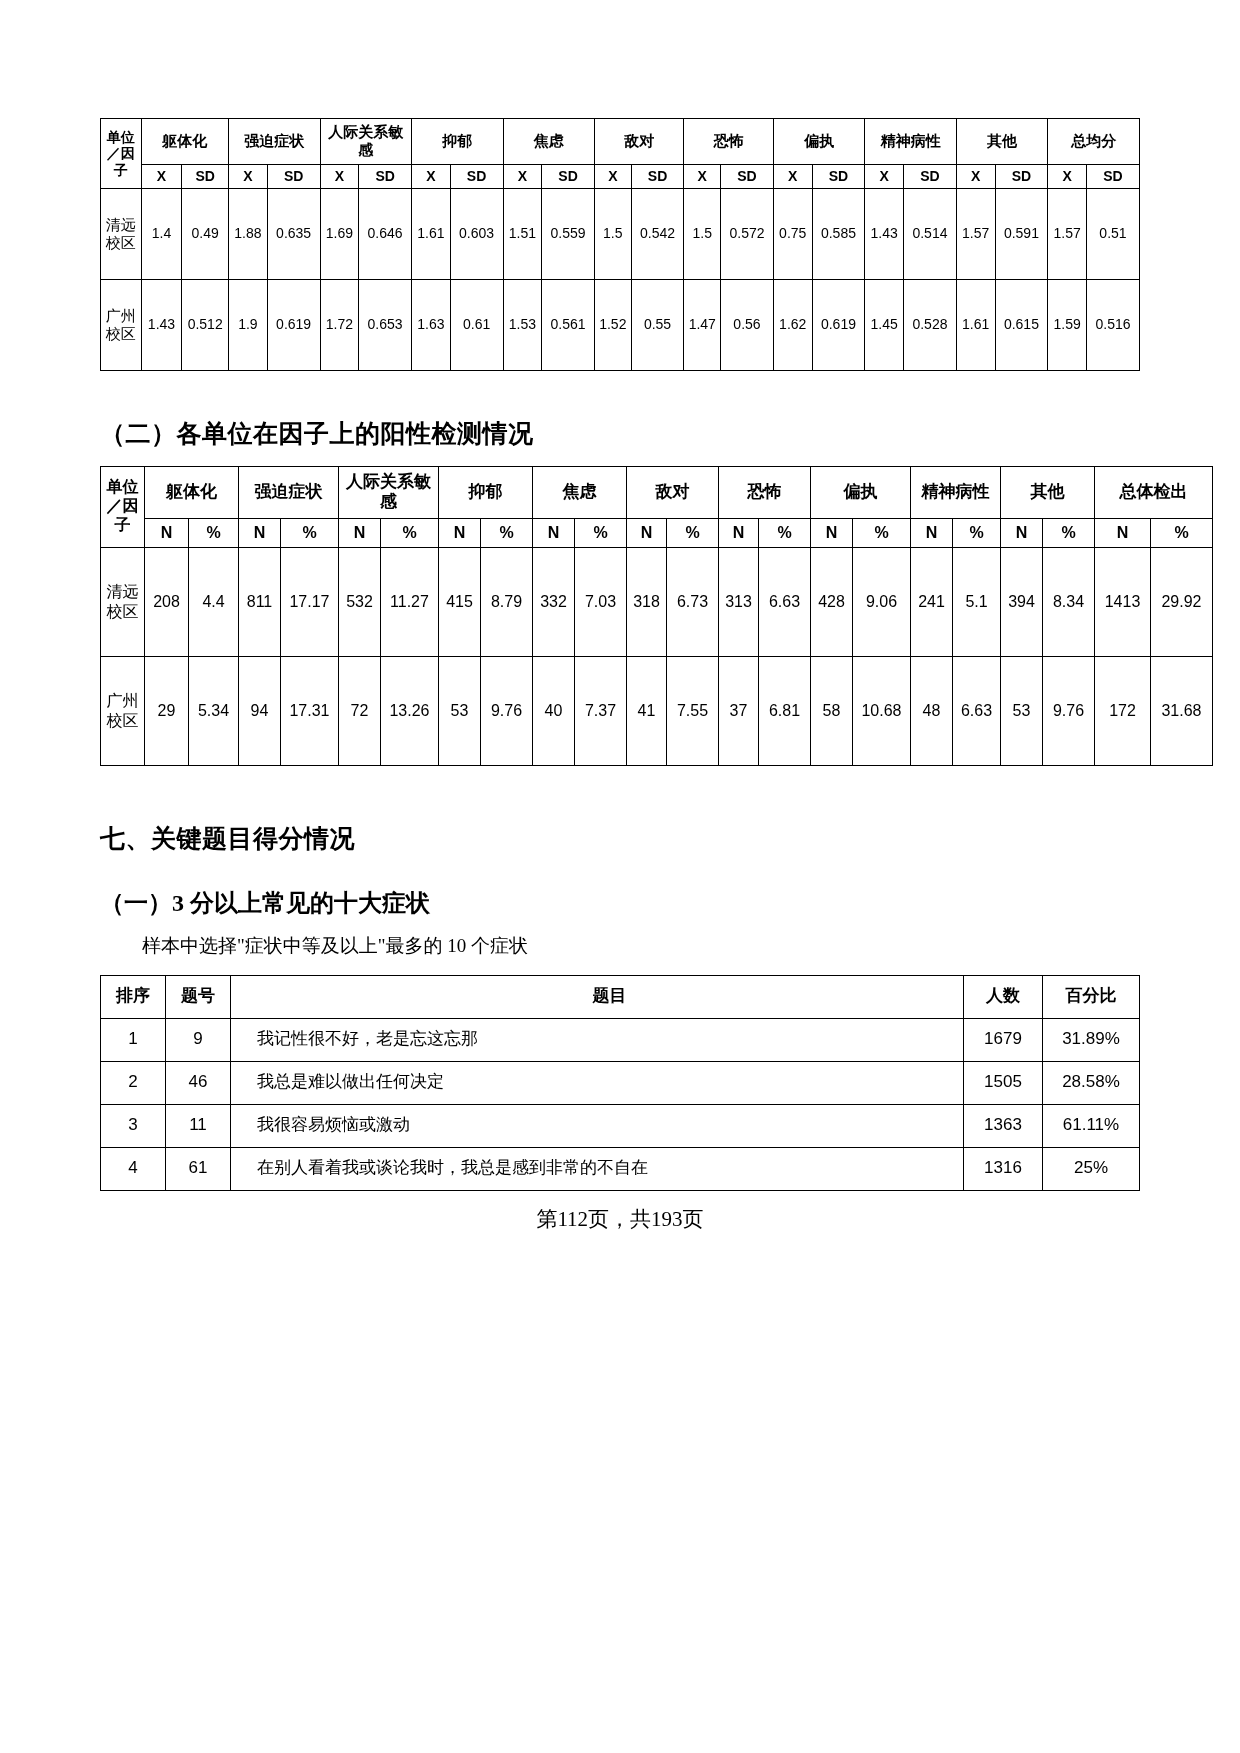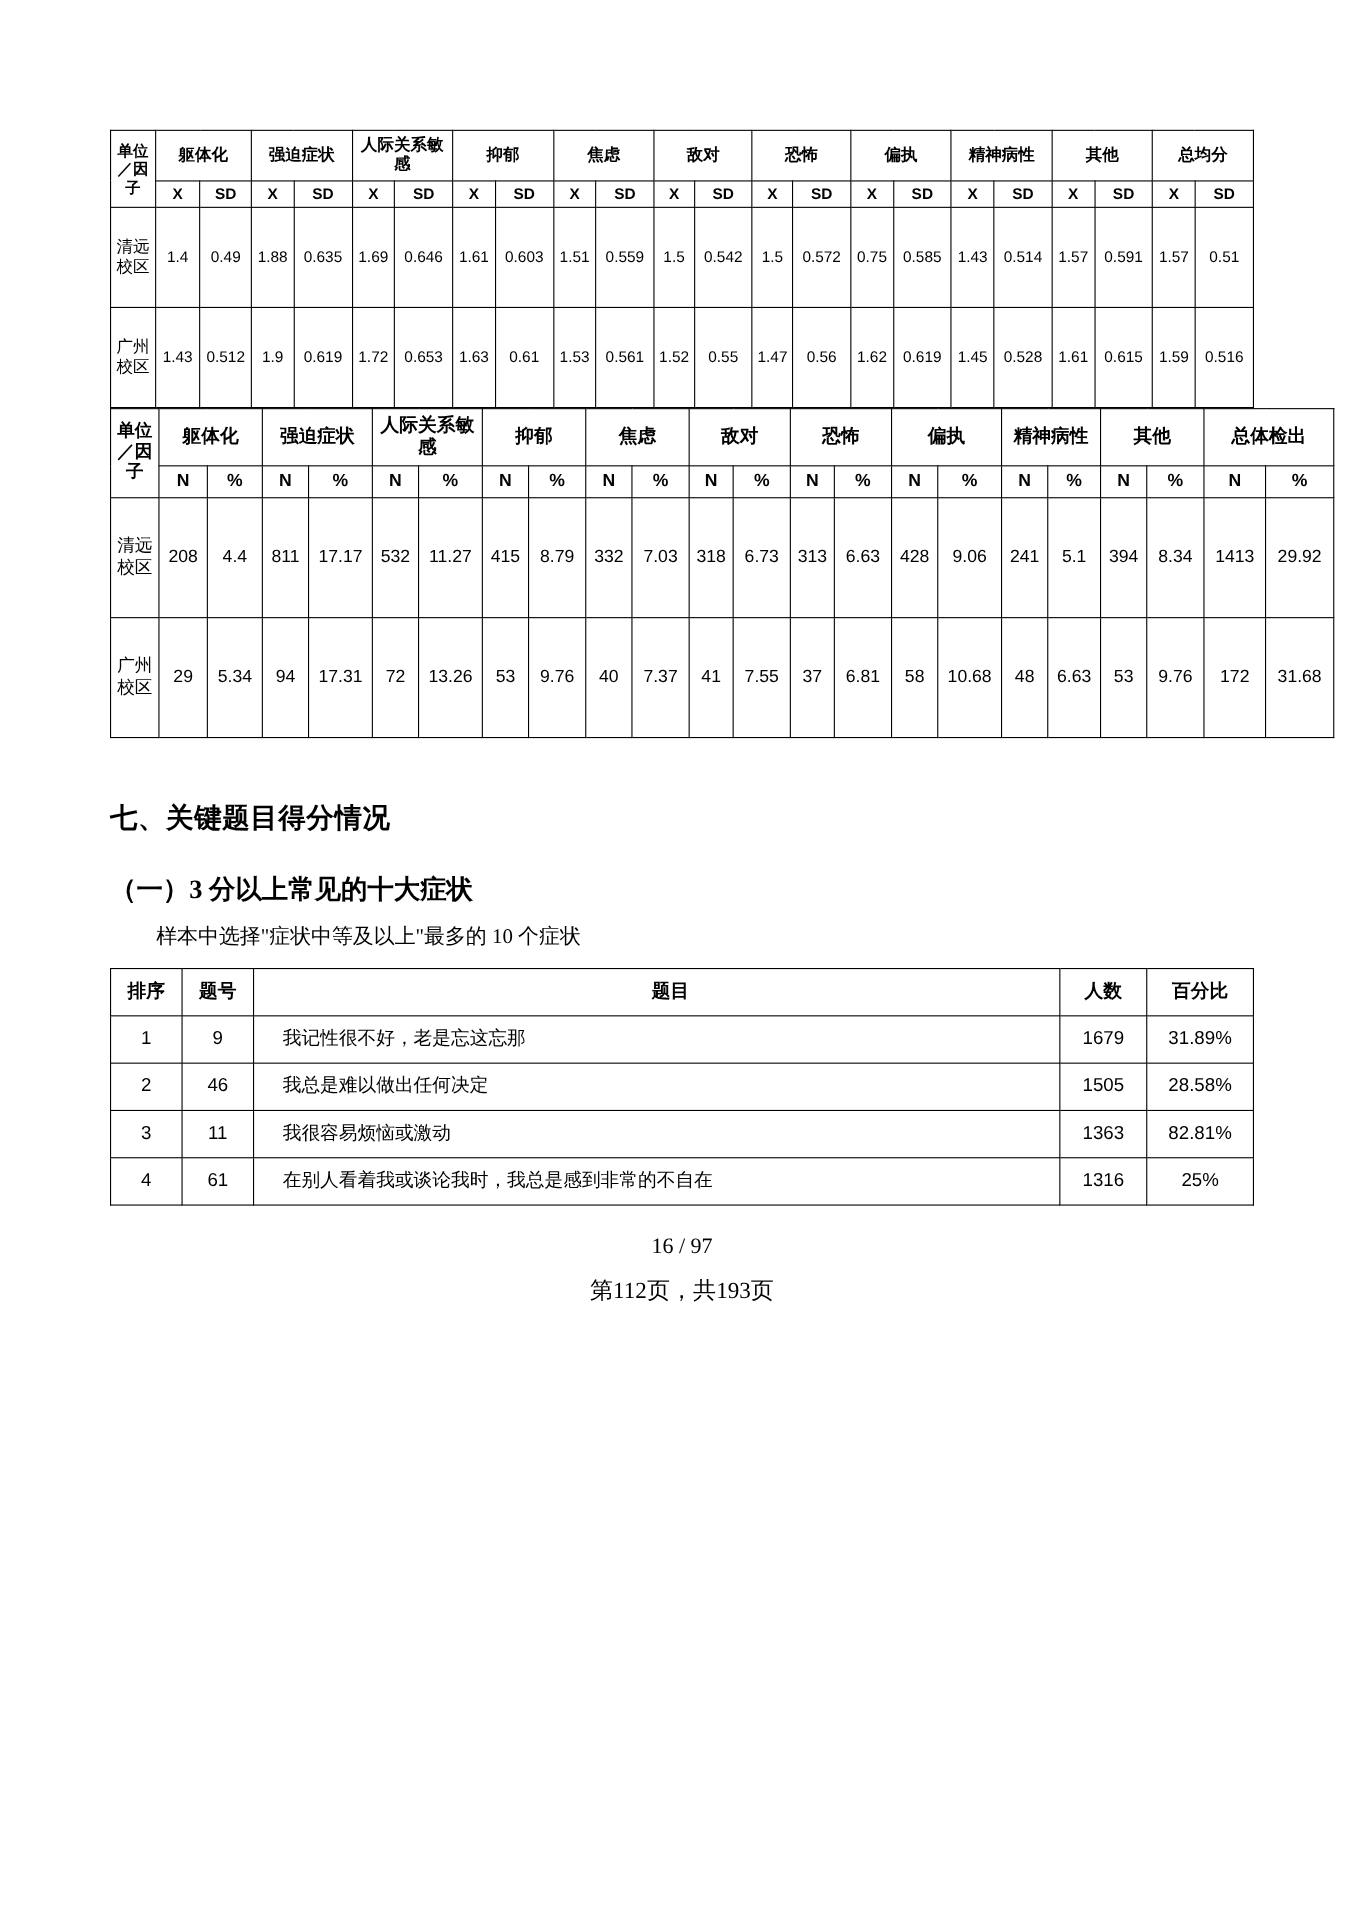--- a/index.html
+++ b/index.html
@@ -249,20 +249,21 @@
         <td class="datacell">1.45</td>
         <td class="datacell">0.528</td>
         <td class="datacell">1.61</td>
         <td class="datacell">0.615</td>
         <td class="datacell">1.59</td>
         <td class="datacell">0.516</td>
       </tr>
     </tbody>
   </table>
 
+  <div class="h2">（二）各单位在因子上的阳性检测情况</div>
 
   <table class="t2">
     <colgroup>
       <col style="width:44px">
       <col style="width:44px">
         <col style="width:50px">
       <col style="width:42px">
         <col style="width:58px">
       <col style="width:42px">
         <col style="width:58px">
@@ -404,28 +405,27 @@
         <td class="c-no">46</td>
         <td class="c-item">我总是难以做出任何决定</td>
         <td class="c-count">1505</td>
         <td class="c-pct">28.58%</td>
       </tr>
       <tr>
         <td class="c-rank">3</td>
         <td class="c-no">11</td>
         <td class="c-item">我很容易烦恼或激动</td>
         <td class="c-count">1363</td>
-        <td class="c-pct">82.81%</td>
+        <td class="c-pct">61.11%</td>
       </tr>
       <tr>
         <td class="c-rank">4</td>
         <td class="c-no">61</td>
         <td class="c-item">在别人看着我或谈论我时，我总是感到非常的不自在</td>
         <td class="c-count">1316</td>
         <td class="c-pct">25%</td>
       </tr>
     </tbody>
   </table>
 
-  <div class="pagenum">16 / 97</div>
   <div class="docfooter">第112页，共193页</div>
 
 </div>
 
 </body></html>

